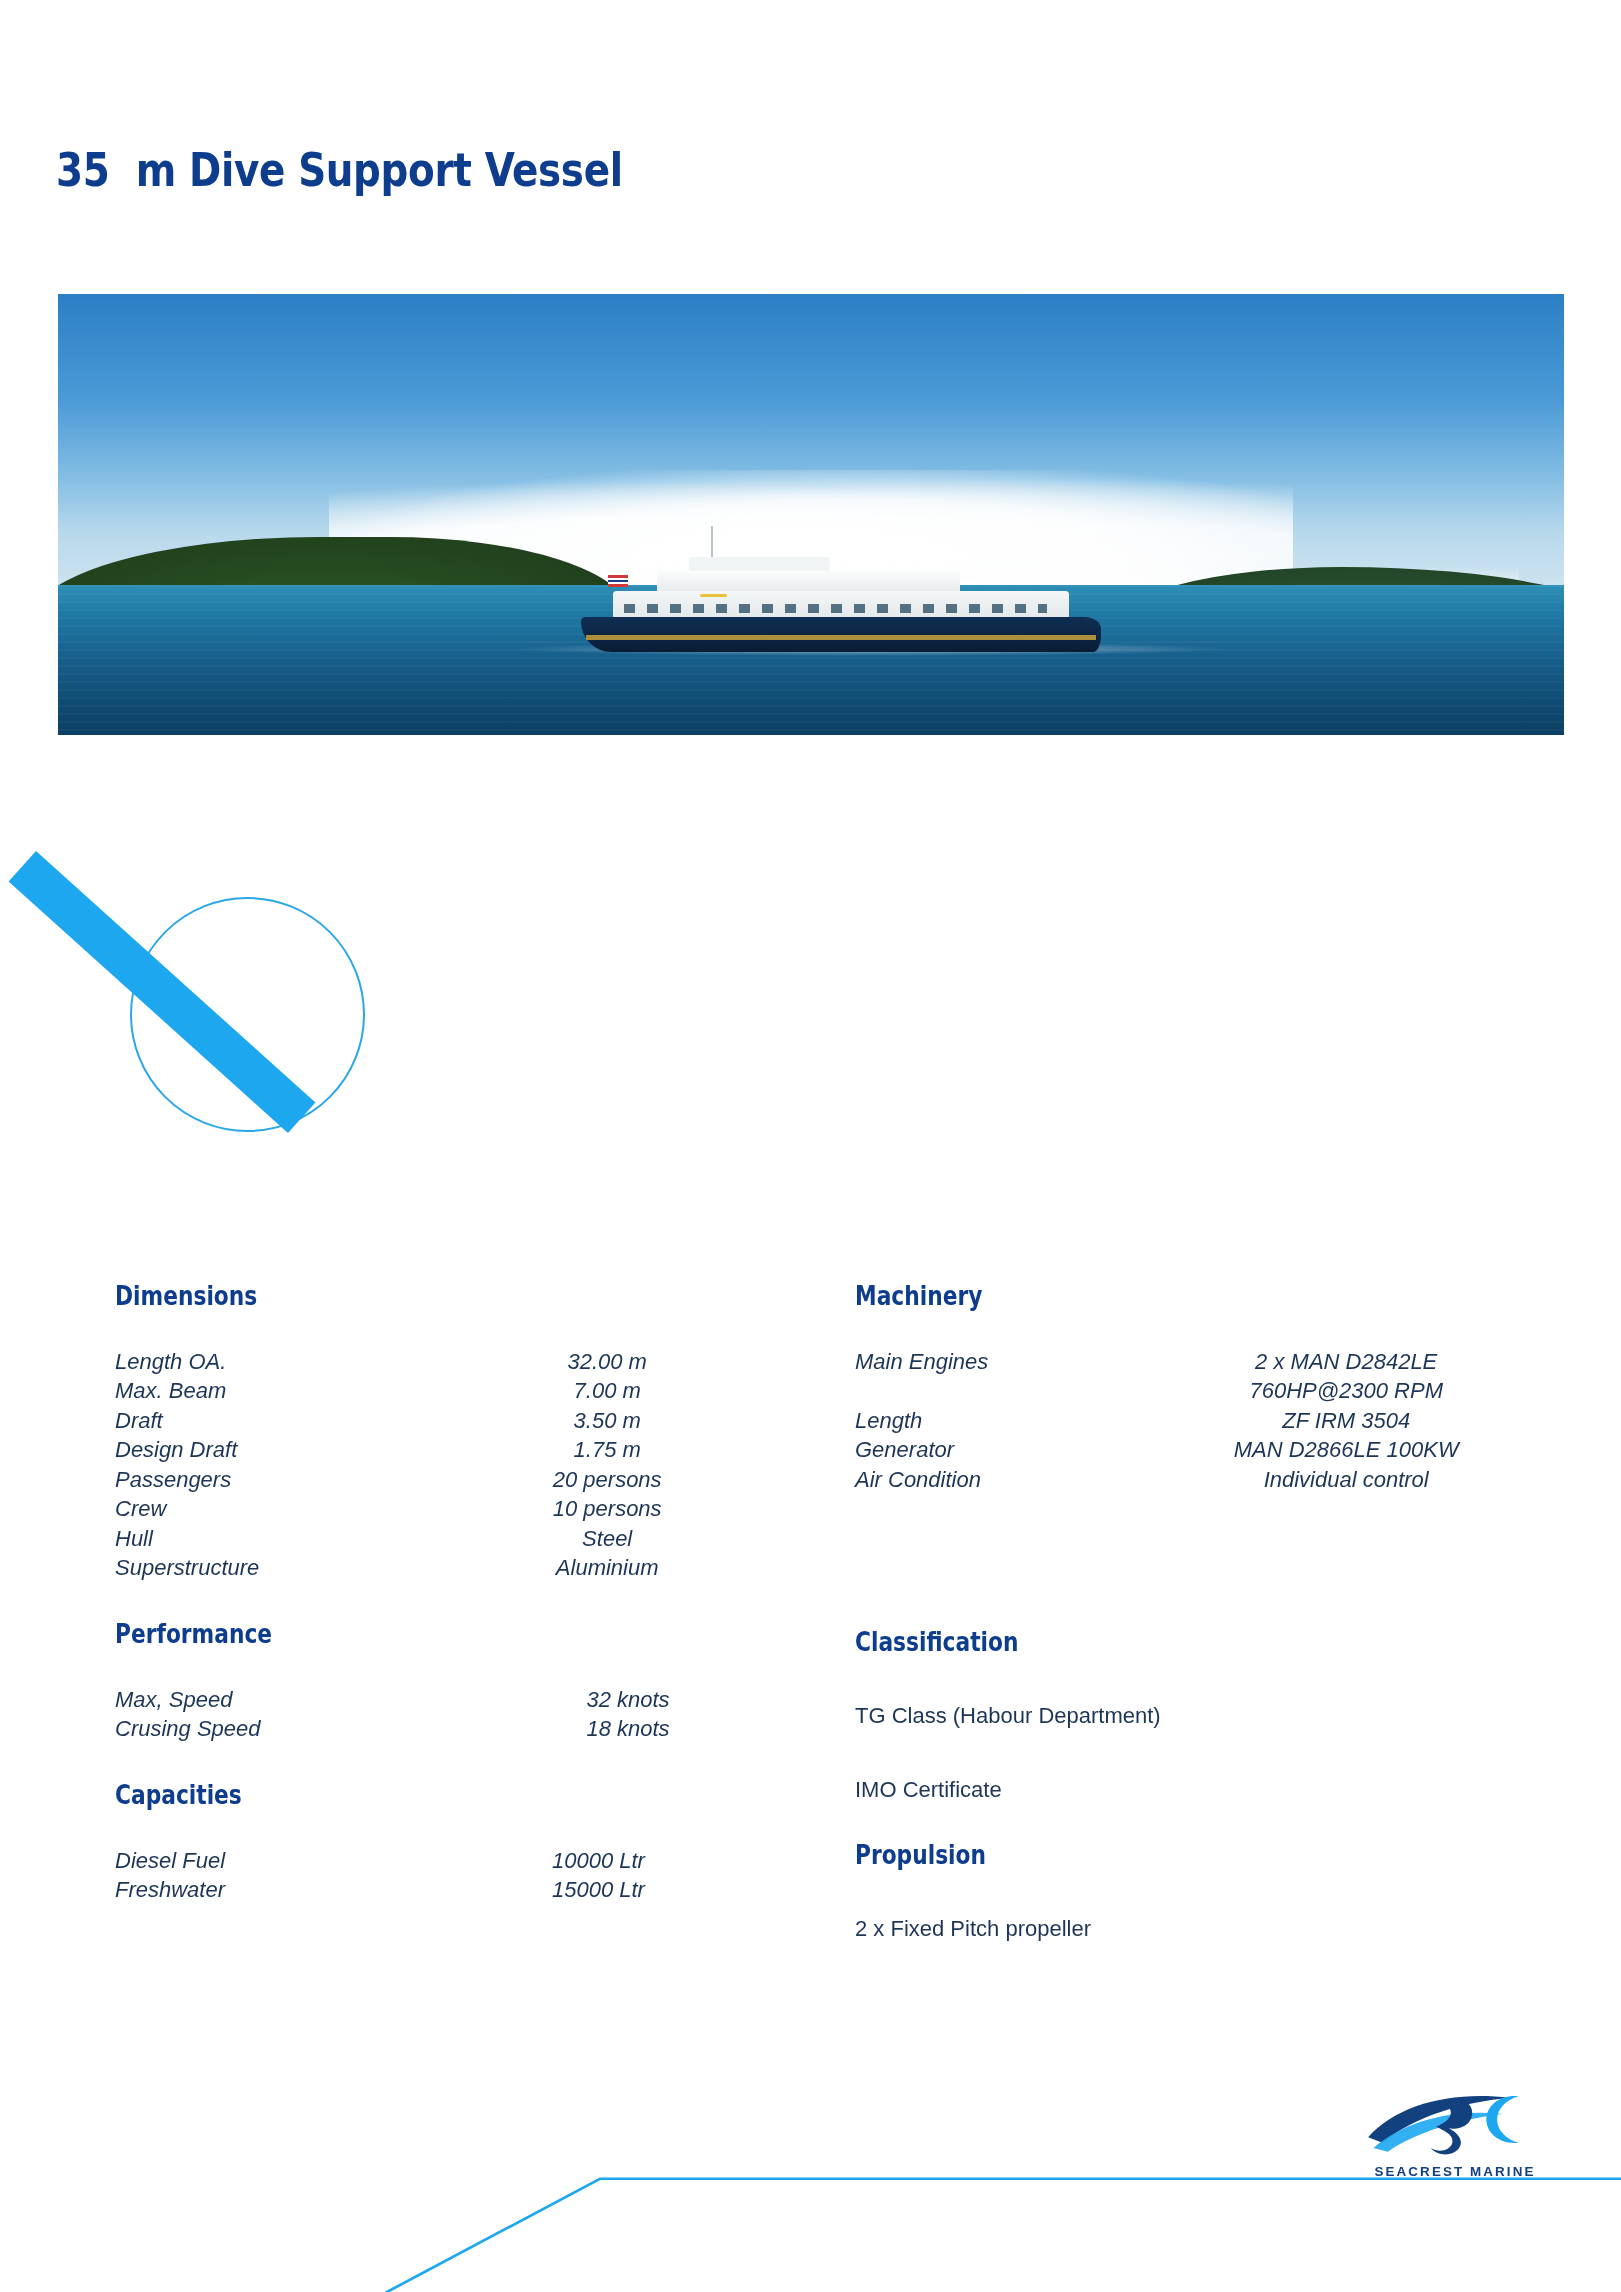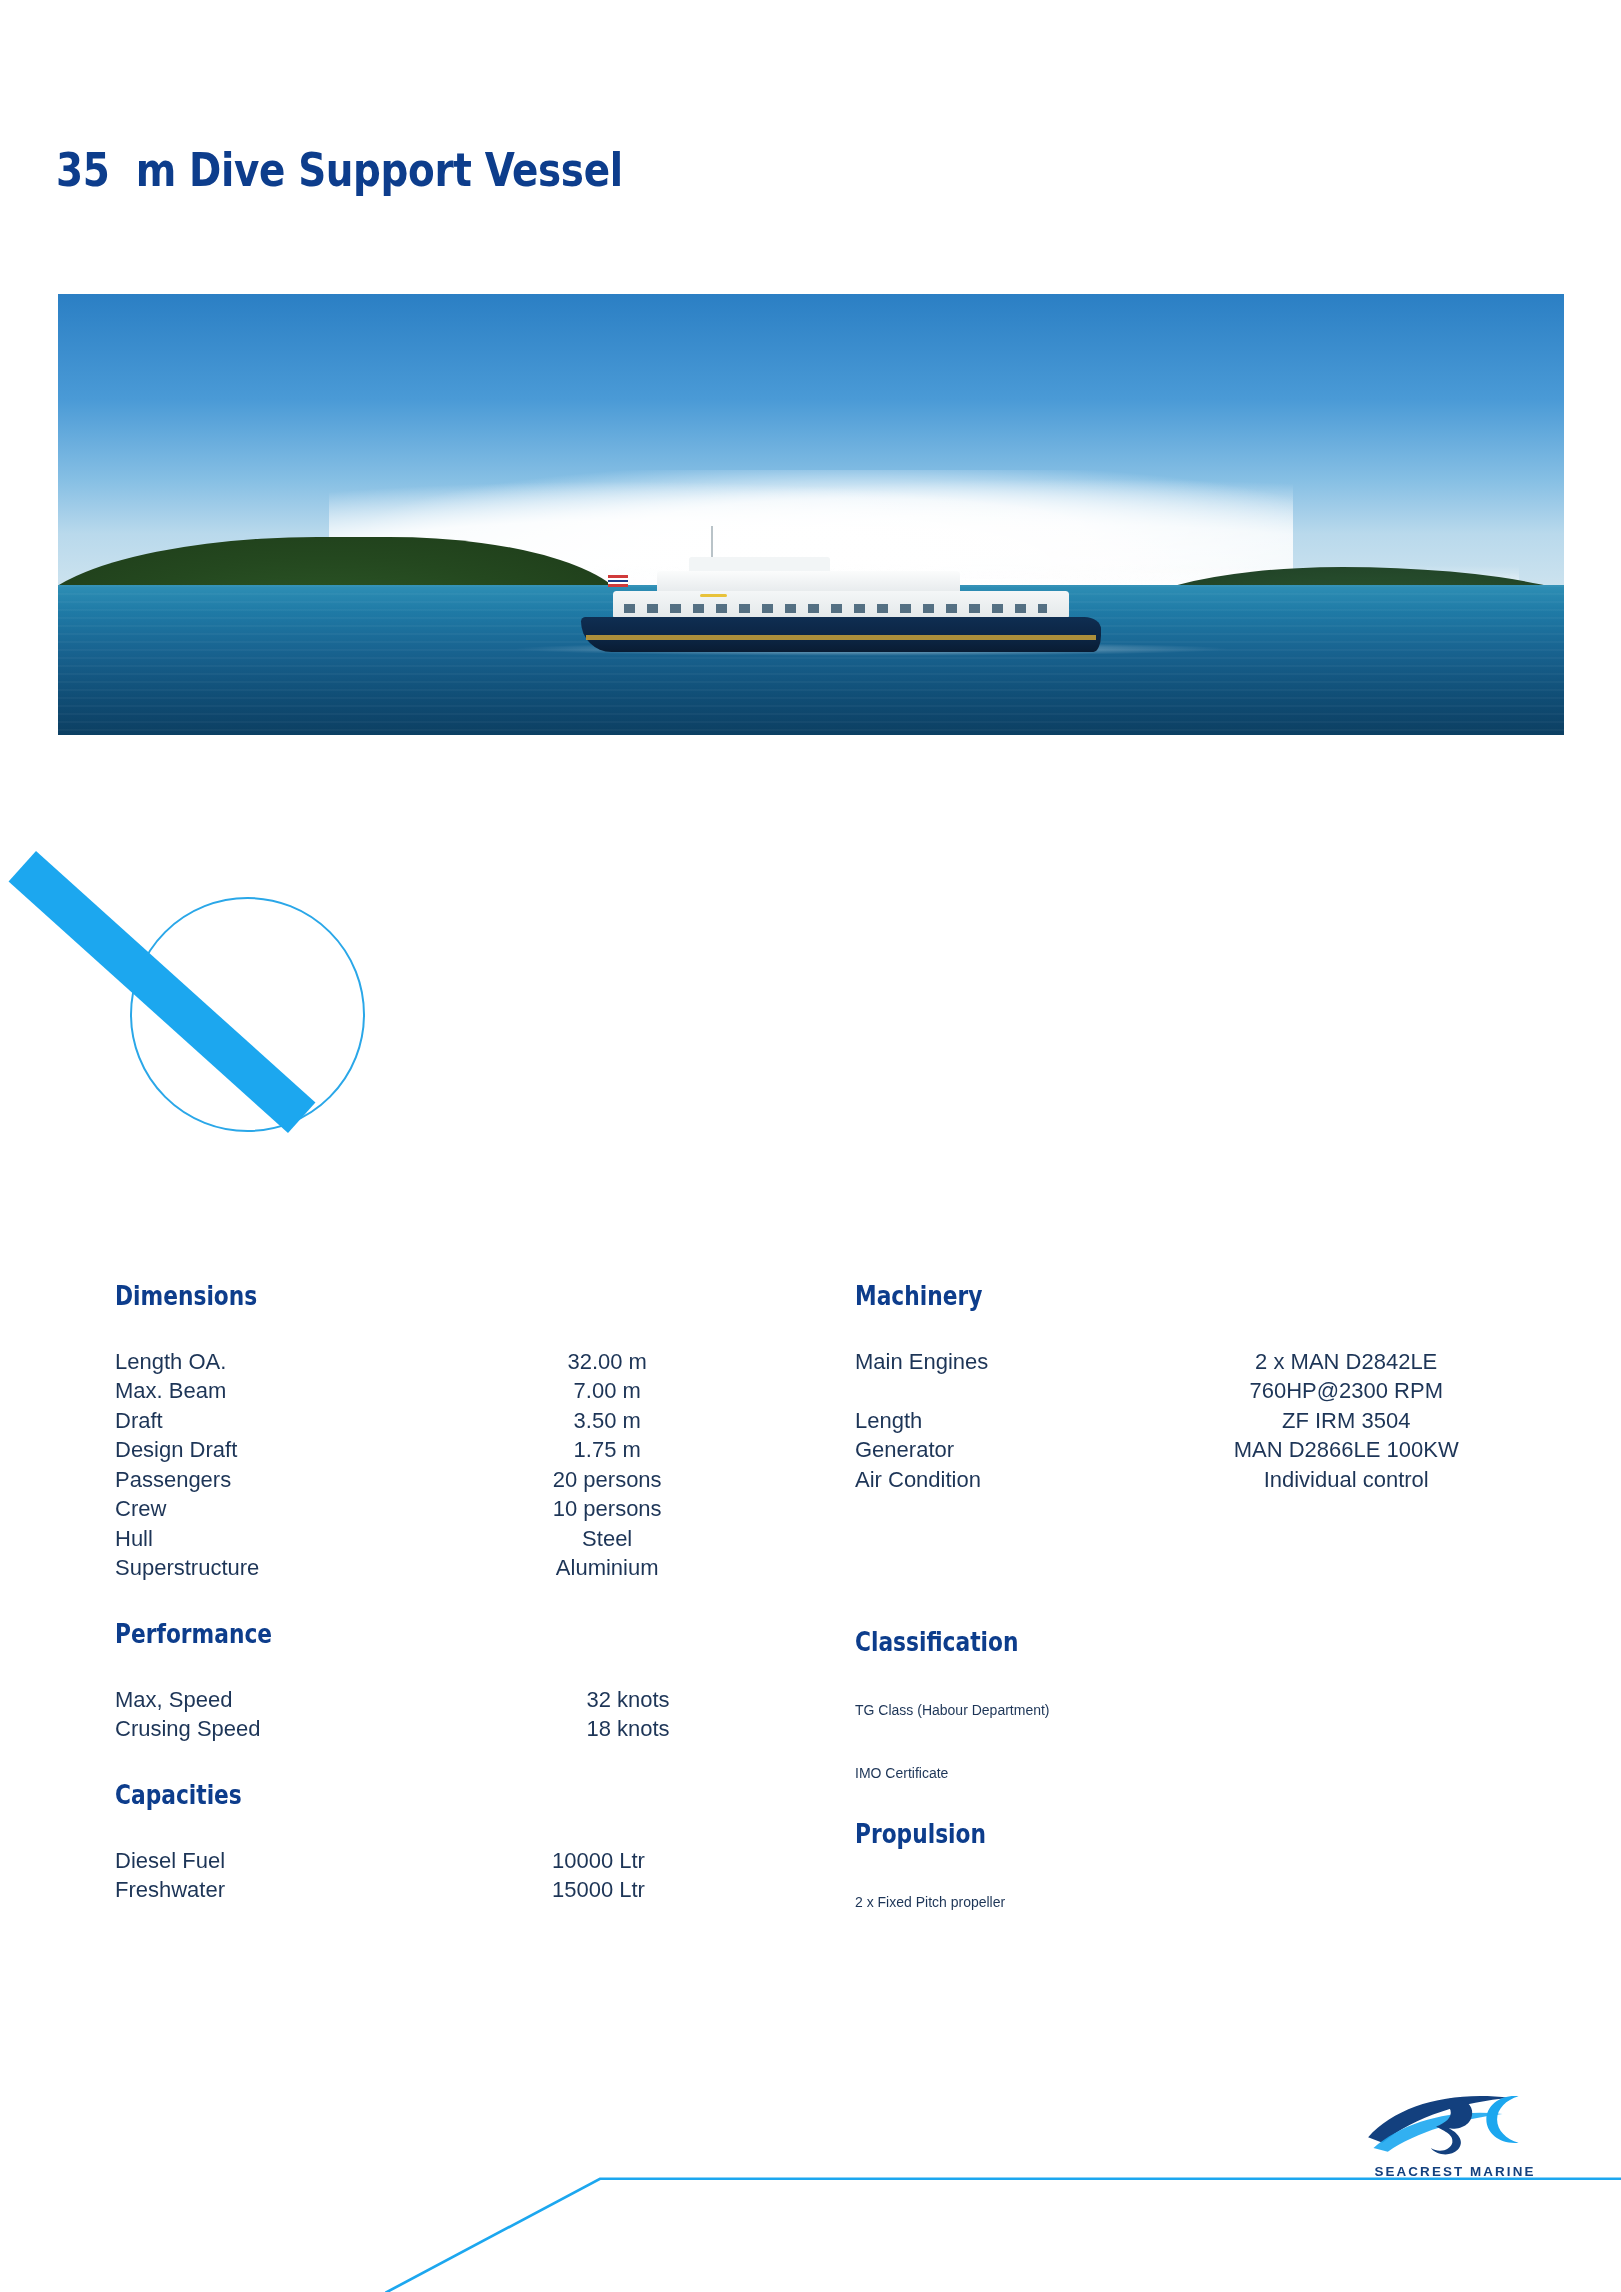--- a/index.html
+++ b/index.html
@@ -223,26 +223,26 @@
   }
   .sec-head.spaced { margin-top: 36px; }
 
   table.spec {
     border-collapse: collapse;
     width: 100%;
     font-size: 22px;
     line-height: 1.34;
     color: #1d3557;
   }
-  table.spec td { padding: 0; vertical-align: top; }
+  table.spec td { padding: 0; vertical-align: top; font-style: italic; }
   table.spec td.k { text-align: left; white-space: nowrap; }
   table.spec td.v { text-align: center; white-space: nowrap; }
 
   .plain-line {
-    font-size: 14px;
+    font-size: 22px;
     line-height: 1.34;
     color: #1d3557;
     margin-top: 44px;
   }
 
   
   .logo {
     position: absolute;
     left: 1352px;
     top: 2078px;

